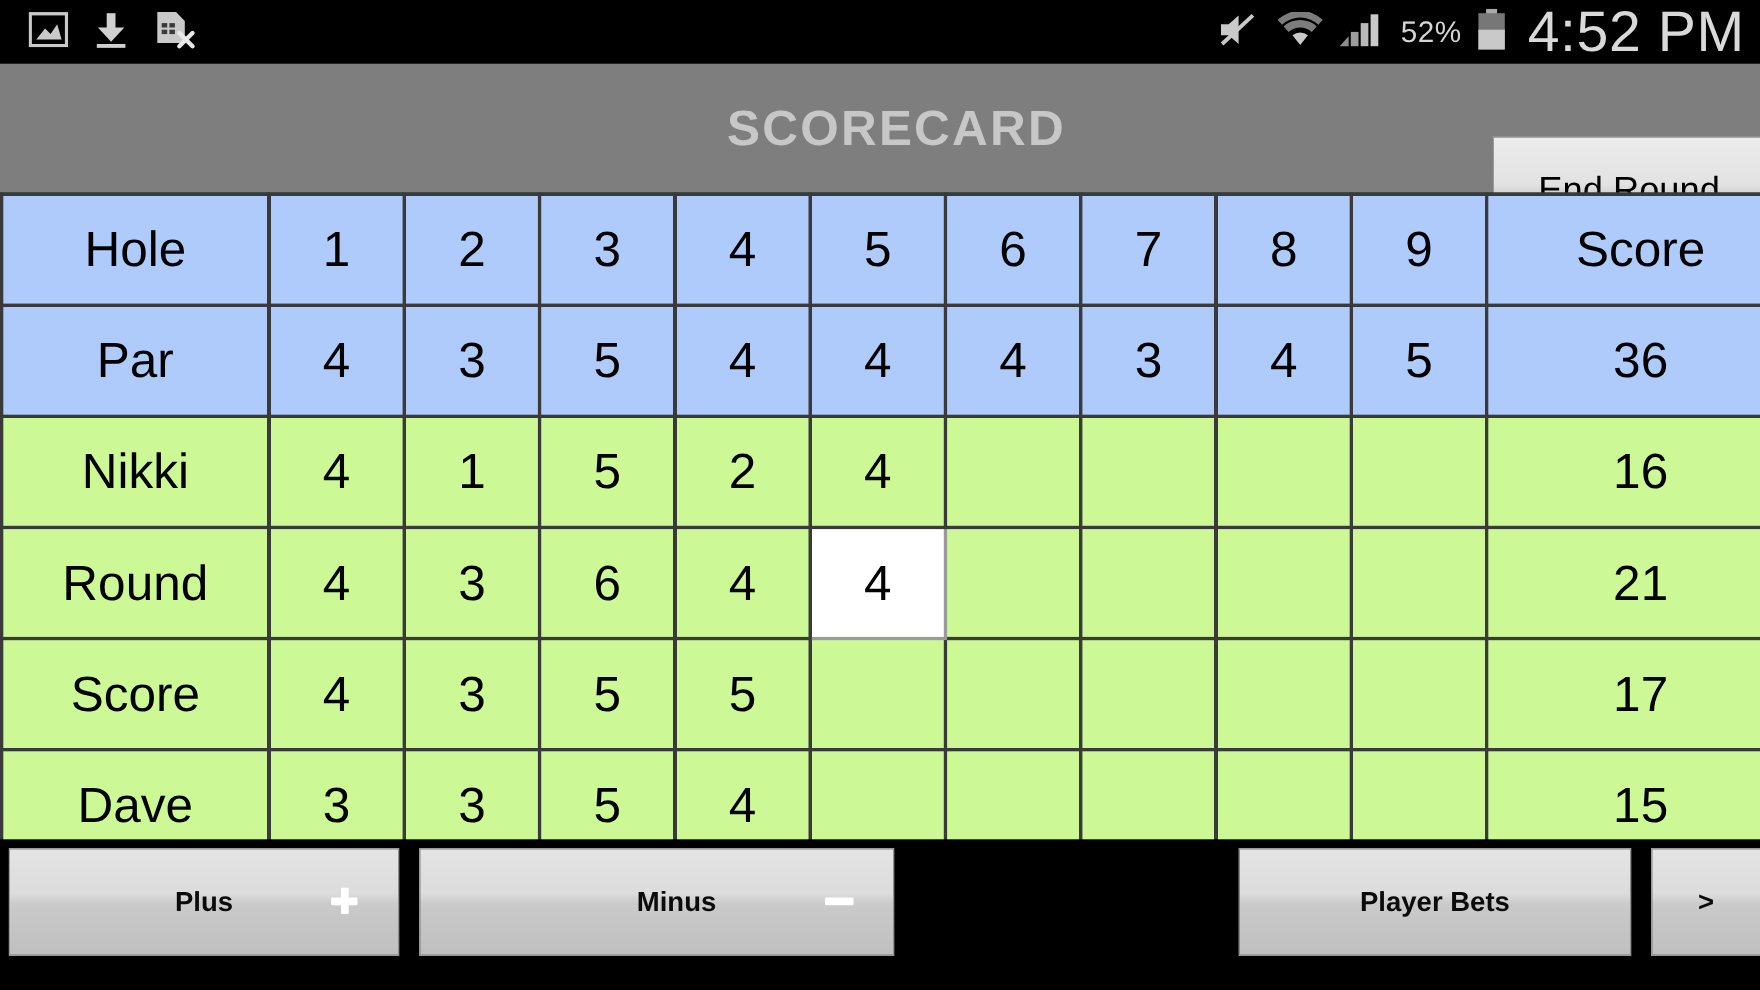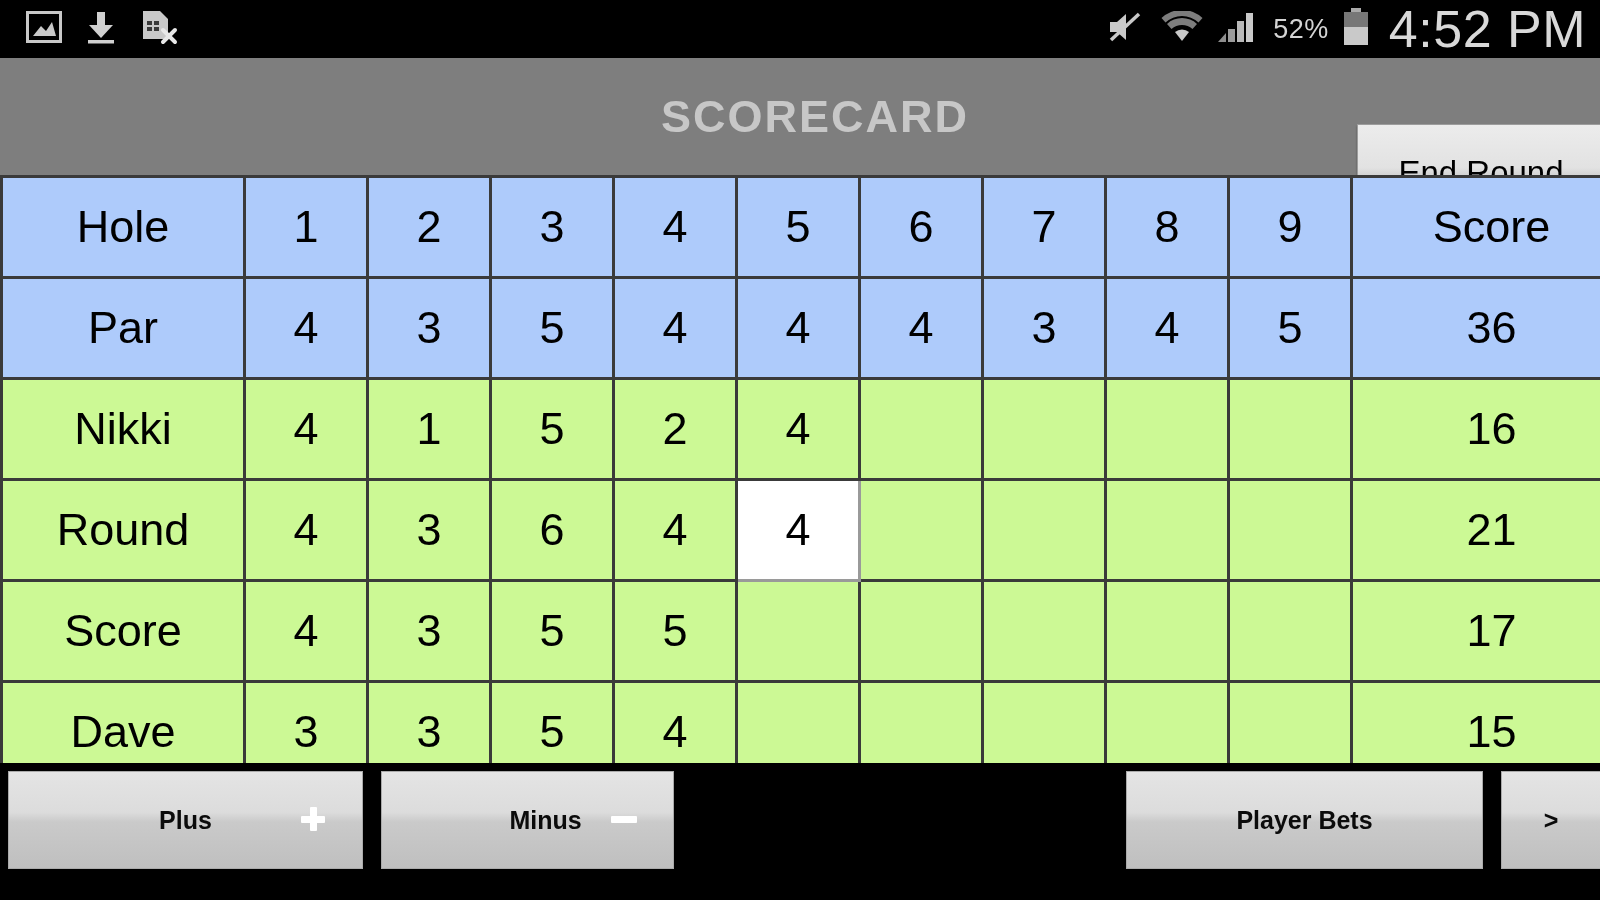--- a/index.html
+++ b/index.html
@@ -156,21 +156,21 @@
   .bar-button .btn-label { display: inline-block; }
   .btn-icon {
     position: absolute;
     right: 26px;
     top: 50%;
     transform: translateY(-50%);
     width: 44px;
     height: 44px;
   }
   #btn-plus      { left: 8px;    width: 355px; }
-  #btn-minus     { left: 381px;  width: 293px; padding-left: 36px; }
+  #btn-minus     { left: 381px;  width: 432px; padding-left: 36px; }
   #btn-players   { left: 754px;  width: 353px; }
   #btn-playerbets{ left: 1126px; width: 357px; justify-content: center; }
   #btn-more      { left: 1501px; width: 99px;  border-right: none; }
 
   .plus-circle {
     width: 42px; height: 42px;
     border-radius: 50%;
     background: radial-gradient(circle at 35% 28%, #b6e86a 0%, #8fd02e 45%, #5fa211 100%);
     box-shadow: 0 1px 2px rgba(0,0,0,0.35);
     position: relative;

